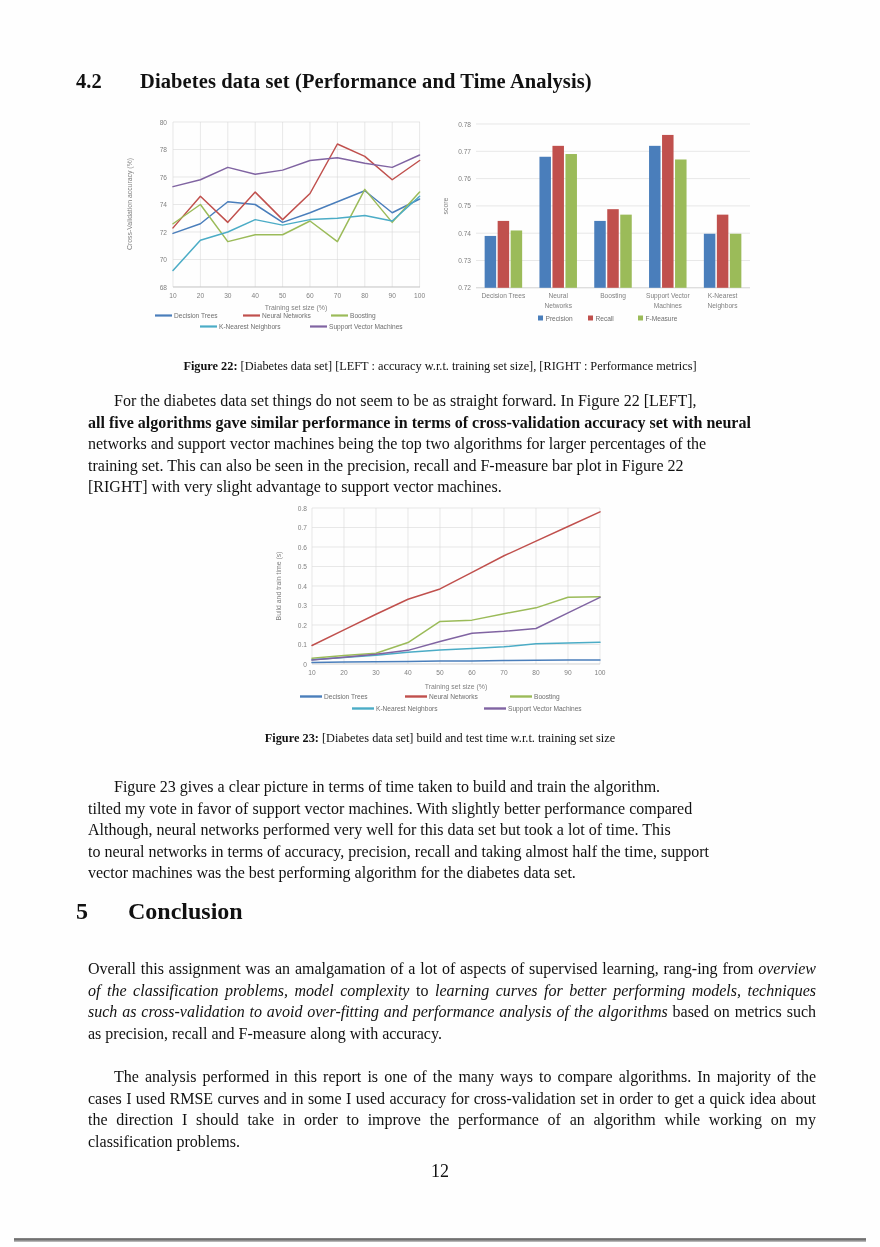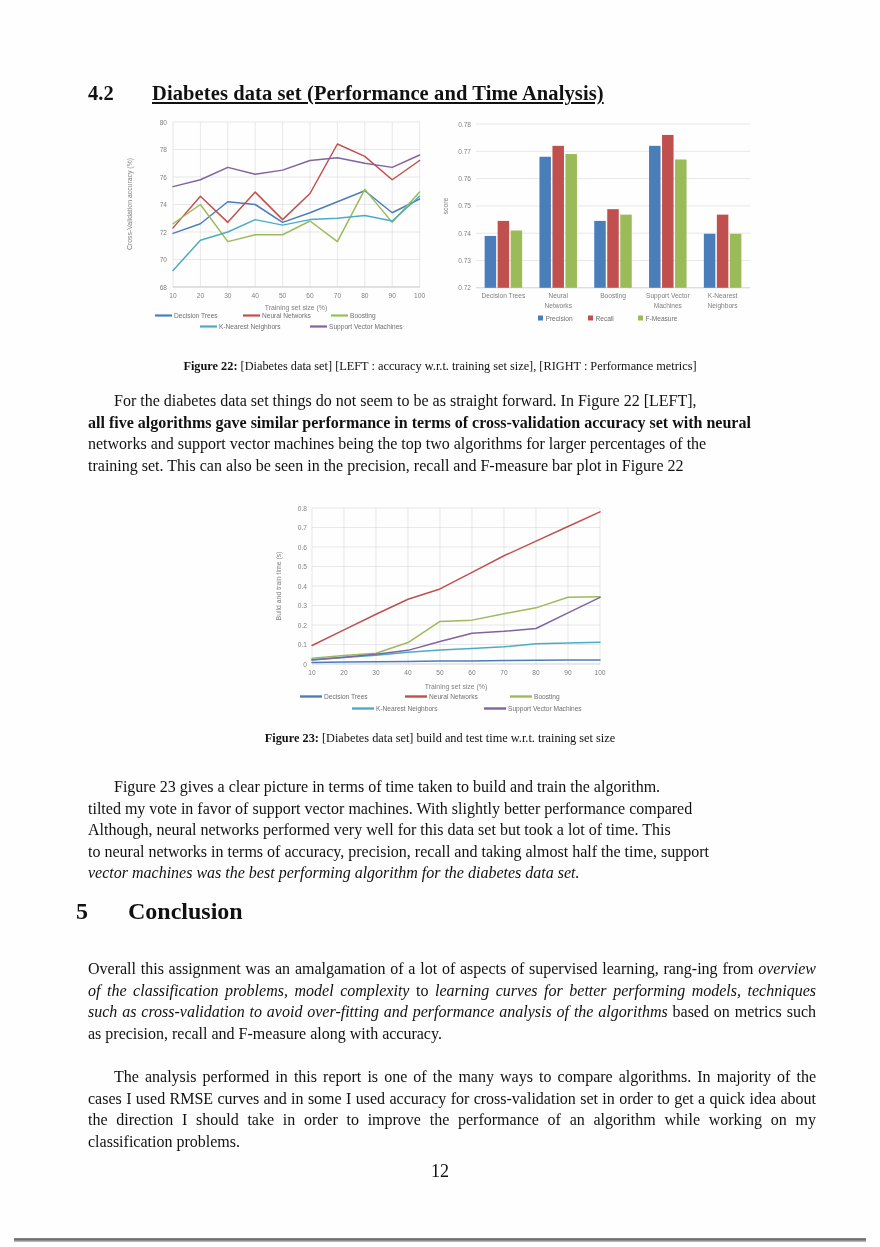--- a/index.html
+++ b/index.html
@@ -23,26 +23,25 @@
   }
   .content {
     position: absolute;
     left: 76px;
     top: 0;
     width: 728px;
   }
   h2.section {
     font-size: 20.5px;
     font-weight: bold;
-    margin: 12px;
+    margin: 0;
     position: absolute;
     top: 70px;
     left: 0;
     letter-spacing: 0.1px;
-    text-decoration: underline;
   }
   h2.section .num { display: inline-block; width: 64px; }
   h2.conclusion {
     font-size: 24px;
     font-weight: bold;
     margin: 0;
     position: absolute;
     top: 898px;
     left: 0;
   }
@@ -240,20 +239,21 @@
         <b>Figure 22:</b>
         <span>[Diabetes data set] [LEFT : accuracy w.r.t. training set size], [RIGHT : Performance metrics]</span>
       </p>
     </div>
 
     <p class="body" style="top:378px;">
       <span style="display:block; text-indent:26px;">For the diabetes data set things do not seem to be as straight forward. In Figure 22 [LEFT],</span>
       <span style="display:block;font-weight:bold;">all five algorithms gave similar performance in terms of cross-validation accuracy set with neural</span>
       <span style="display:block;">networks and support vector machines being the top two algorithms for larger percentages of the</span>
       <span style="display:block;">training set. This can also be seen in the precision, recall and F-measure bar plot in Figure 22</span>
+      <span style="display:block;">[RIGHT] with very slight advantage to support vector machines.</span>
     </p>
 
     <div class="figwrap" style="top:500px;">
       <div style="display:flex; justify-content:center;">
         <div class="chart">
           <svg width="340" height="225" viewBox="0 0 340 225">
             <g>
               <line class="grid" x1="42" y1="8" x2="330" y2="8"></line>
               <line class="grid" x1="42" y1="27.5" x2="330" y2="27.5"></line>
               <line class="grid" x1="42" y1="47" x2="330" y2="47"></line>
@@ -325,21 +325,21 @@
         <b>Figure 23:</b>
         <span>[Diabetes data set] build and test time w.r.t. training set size</span>
       </p>
     </div>
 
     <p class="body" style="top:764px;">
       <span style="display:block; text-indent:26px;">Figure 23 gives a clear picture in terms of time taken to build and train the algorithm.</span>
       <span style="display:block;">tilted my vote in favor of support vector machines. With slightly better performance compared</span>
       <span style="display:block;">Although, neural networks performed very well for this data set but took a lot of time. This</span>
       <span style="display:block;">to neural networks in terms of accuracy, precision, recall and taking almost half the time, support</span>
-      <span style="display:block;font-style:italic;">vector machines was the best performing algorithm for the diabetes data set.</span>
+      <span style="display:block;">vector machines was the best performing algorithm for the diabetes data set.</span>
     </p>
 
     <h2 class="conclusion">
       <span class="num">5</span><span>Conclusion</span>
     </h2>
 
     <p class="body" style="top:946px;">
       <span>Overall this assignment was an amalgamation of a lot of aspects of supervised learning, rang-</span><span>ing from </span><span class="it">overview of the classification problems, model complexity</span><span> to </span><span class="it">learning curves for better performing models, techniques such as cross-validation to avoid over-fitting and performance analysis of the algorithms</span><span> based on metrics such as precision, recall and F-measure along with accuracy.</span>
     </p>
 

